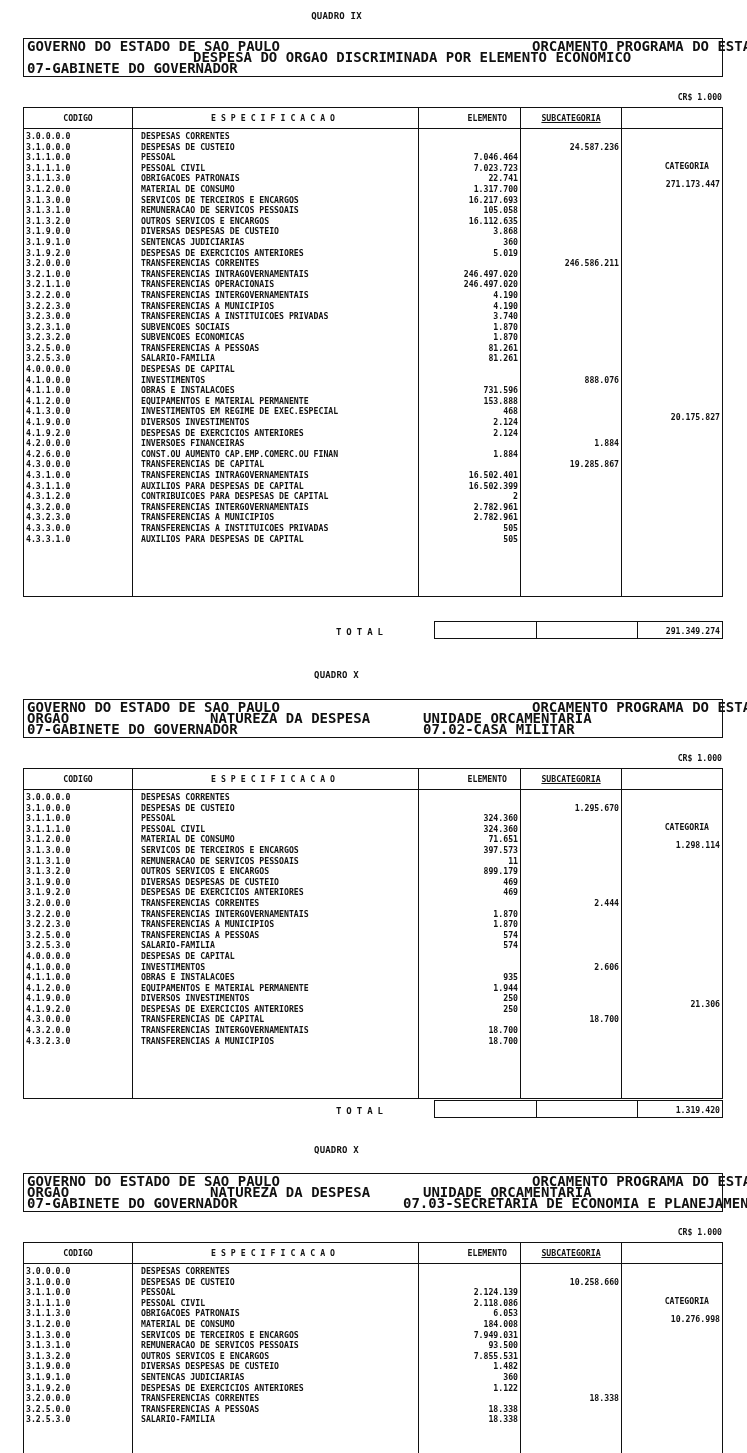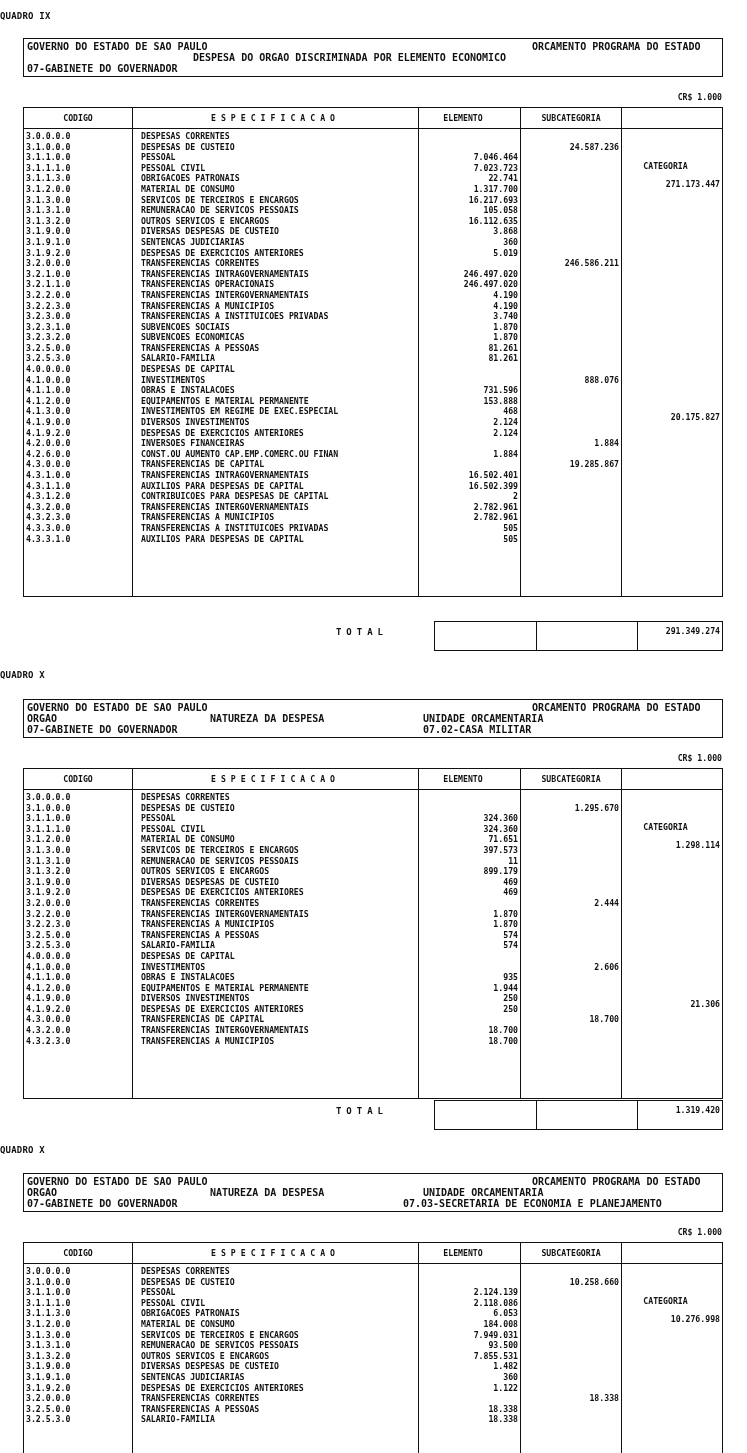--- a/index.html
+++ b/index.html
@@ -2,27 +2,27 @@
 <html><head>
 <meta charset="utf-8">
 <style>
   html, body { margin: 0; padding: 0; background: #ffffff; }
   body {
     width: 747px; height: 1453px; overflow: hidden; position: relative;
     font-family: "DejaVu Sans Mono", "Liberation Mono", monospace;
     color: #111; font-weight: bold;
   }
   .quadro-title {
-    position: absolute; left: 0; width: 673px; text-align: left;
+    position: absolute; left: 0; width: 673px; text-align: center;
     font-size: 9px; letter-spacing: 0.2px;
   }
   .header-box {
     position: absolute; left: 23px; width: 700px;
     border: 1.5px solid #111; box-sizing: border-box;
-    font-size: 10px; line-height: 11px; padding: 2px 3px;
+    font-size: 14px; line-height: 11px; padding: 2px 3px;
   }
   .hb-row { position: relative; height: 11px; white-space: nowrap; }
   .hb-row span { position: absolute; top: 0; }
   .unit {
     position: absolute; right: 25px; font-size: 8.2px;
   }
   .tbl {
     position: absolute; left: 23px; width: 700px;
     border: 1.5px solid #111; box-sizing: border-box;
   }
@@ -31,41 +31,41 @@
     font-size: 8.2px; line-height: 20px;
   }
   .col { box-sizing: border-box; position: relative; }
   .c1 { width: 109px; border-right: 1.5px solid #111; }
   .c2 { width: 286px; border-right: 1.5px solid #111; }
   .c3 { width: 102px; border-right: 1.5px solid #111; }
   .c4 { width: 101px; border-right: 1.5px solid #111; }
   .c5 { flex: 1; margin-top: 48px; }
   .thead .c1 { text-align: center; }
   .thead .c2 { text-align: center; letter-spacing: 5px; }
-  .thead .c3, .thead .c4, .thead .c5 { text-align: center; padding-right: 13px; }
-  .thead .c4 { text-align: center; padding-right: 0; }
+  .thead .c3, .thead .c4, .thead .c5 { text-align: right; padding-right: 13px; }
+  .thead .c4 { text-align: center; padding-right: 0; text-decoration: underline; }
   .tbody { display: flex; }
   .tbody .col { padding-top: 2px; padding-bottom: 4px; }
   .cell {
     height: 10.6px; line-height: 10.6px; font-size: 8.2px; white-space: nowrap;
     overflow: hidden;
   }
   .c1 .cell { padding-left: 2px; }
   .c2 .cell { padding-left: 8px; }
   .c3 .cell, .c4 .cell, .c5 .cell { text-align: right; padding-right: 2px; }
   .total-row {
     position: absolute; left: 23px; width: 700px; height: 22px;
   }
   .total-label {
     position: absolute; left: 110px; width: 285px; text-align: right;
     padding-right: 30px; box-sizing: border-box;
     font-size: 9px; letter-spacing: 5px; line-height: 22px;
   }
   .total-box {
-    position: absolute; left: 395px; right: 0; top: 0; height: 30px;
+    position: absolute; left: 395px; right: 0; top: 0; height: 18px;
     border: 1.5px solid #111; box-sizing: border-box; display: flex; margin-left: 16px;
   }
   .total-box .tb { box-sizing: border-box; height: 100%; font-size: 8.2px; line-height: 19px; text-align: right; padding-right: 2px; }
   .tb1 { width: 102px; border-right: 1.5px solid #111; }
   .tb2 { width: 101px; border-right: 1.5px solid #111; }
   .tb3 { flex: 1; }
 </style>
 </head>
 <body>
 

